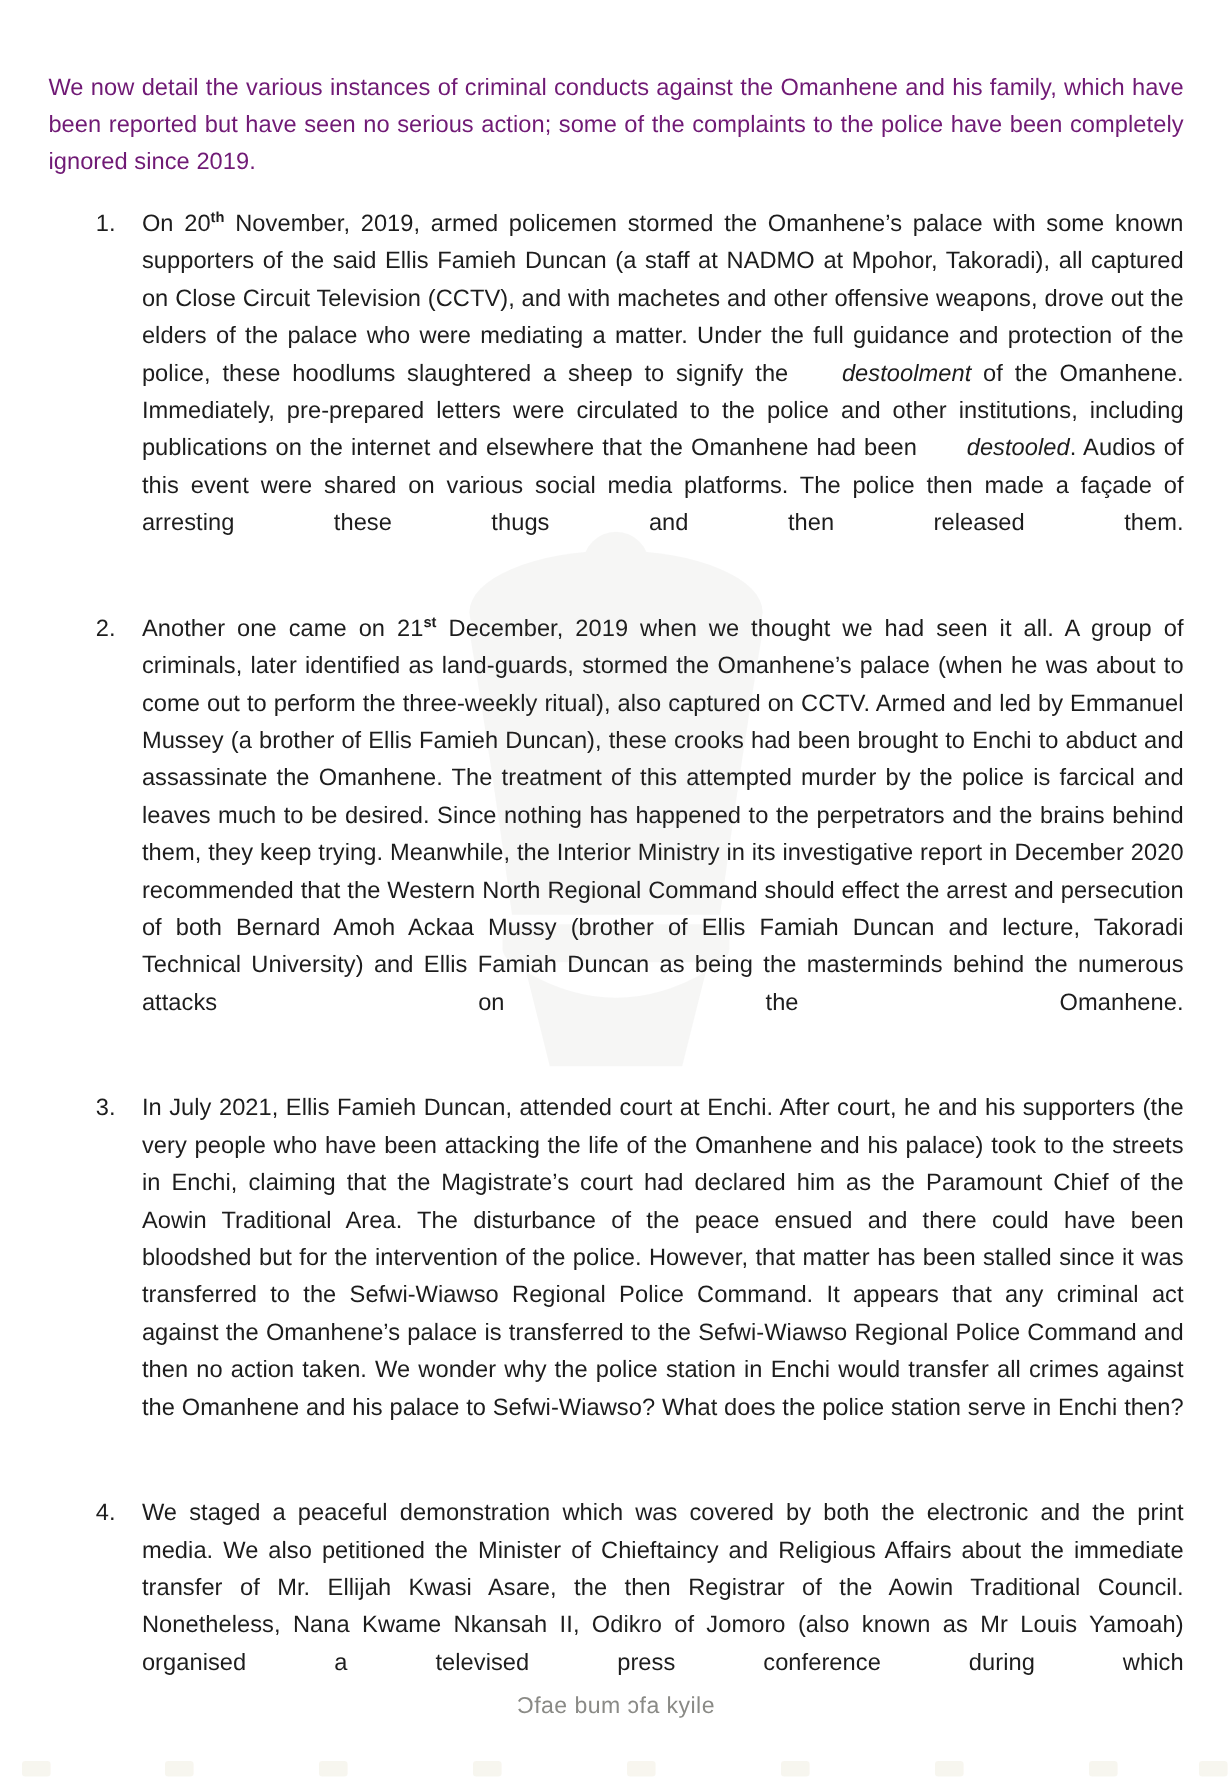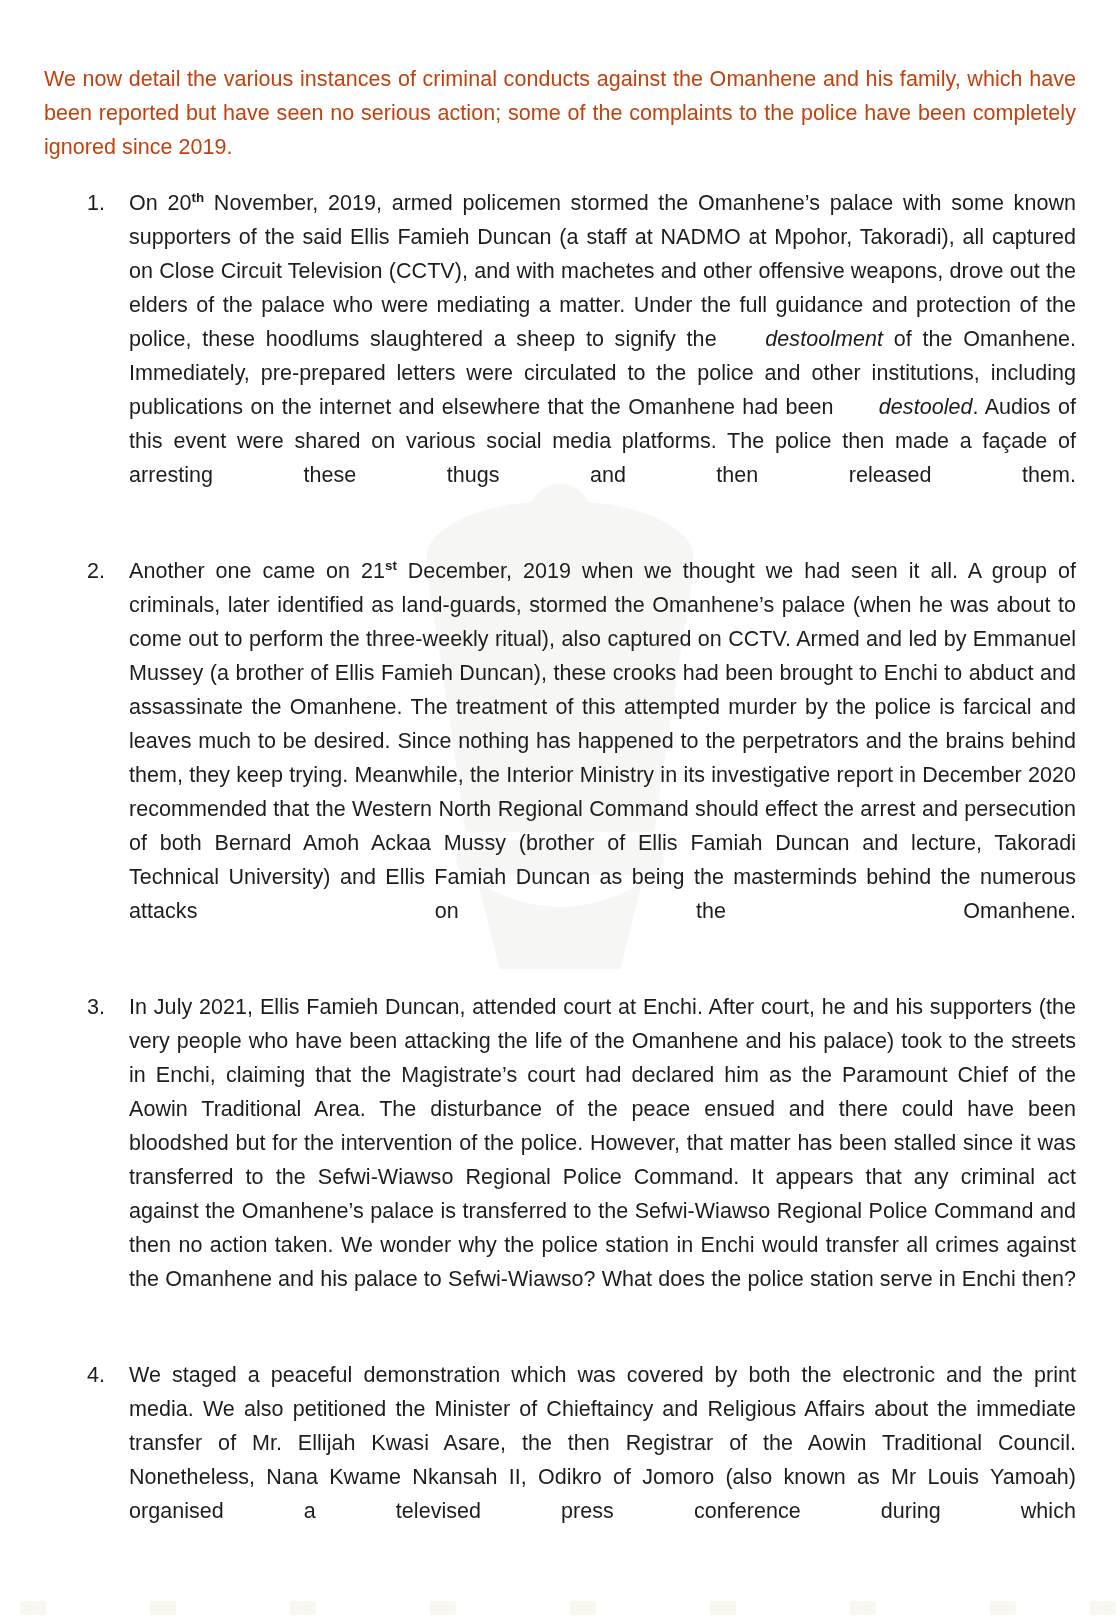--- a/index.html
+++ b/index.html
@@ -36,21 +36,21 @@
   .content {
     position: relative;
     z-index: 1;
     padding: 62px 44px 0 44px;
     box-sizing: border-box;
   }
 
   .intro {
     font-size: 21.5px;
     line-height: 34px;
-    color: #c2410c;
+    color: #701a75;
     text-align: justify;
     text-justify: inter-word;
     margin: 0 0 22px 0;
     letter-spacing: 0.05px;
   }
 
   ol.items {
     list-style: none;
     margin: 0;
     padding: 0;
@@ -158,20 +158,21 @@
       </li>
 
       <li>
         <span class="marker">4.</span>
         <span class="para"><span>We staged a peaceful demonstration which was covered by both the electronic and the print media. We also petitioned the Minister of Chieftaincy and Religious Affairs about the immediate transfer of Mr. Ellijah Kwasi Asare, the then Registrar of the Aowin Traditional Council. Nonetheless, Nana Kwame Nkansah II, Odikro of Jomoro (also known as Mr Louis Yamoah) organised a televised press conference during which</span></span>
       </li>
 
     </ol>
   </div>
 
+  <div class="footer">Ɔfae bum ɔfa kyile</div>
 
   <div class="bottom-band">
     <svg viewBox="0 0 1120 30" preserveAspectRatio="none" xmlns="http://www.w3.org/2000/svg" aria-hidden="true">
       <g fill="#d8cfae" opacity="0.55">
         <rect x="20" y="10" width="26" height="14" rx="3"></rect>
         <rect x="150" y="10" width="26" height="14" rx="3"></rect>
         <rect x="290" y="10" width="26" height="14" rx="3"></rect>
         <rect x="430" y="10" width="26" height="14" rx="3"></rect>
         <rect x="570" y="10" width="26" height="14" rx="3"></rect>
         <rect x="710" y="10" width="26" height="14" rx="3"></rect>

